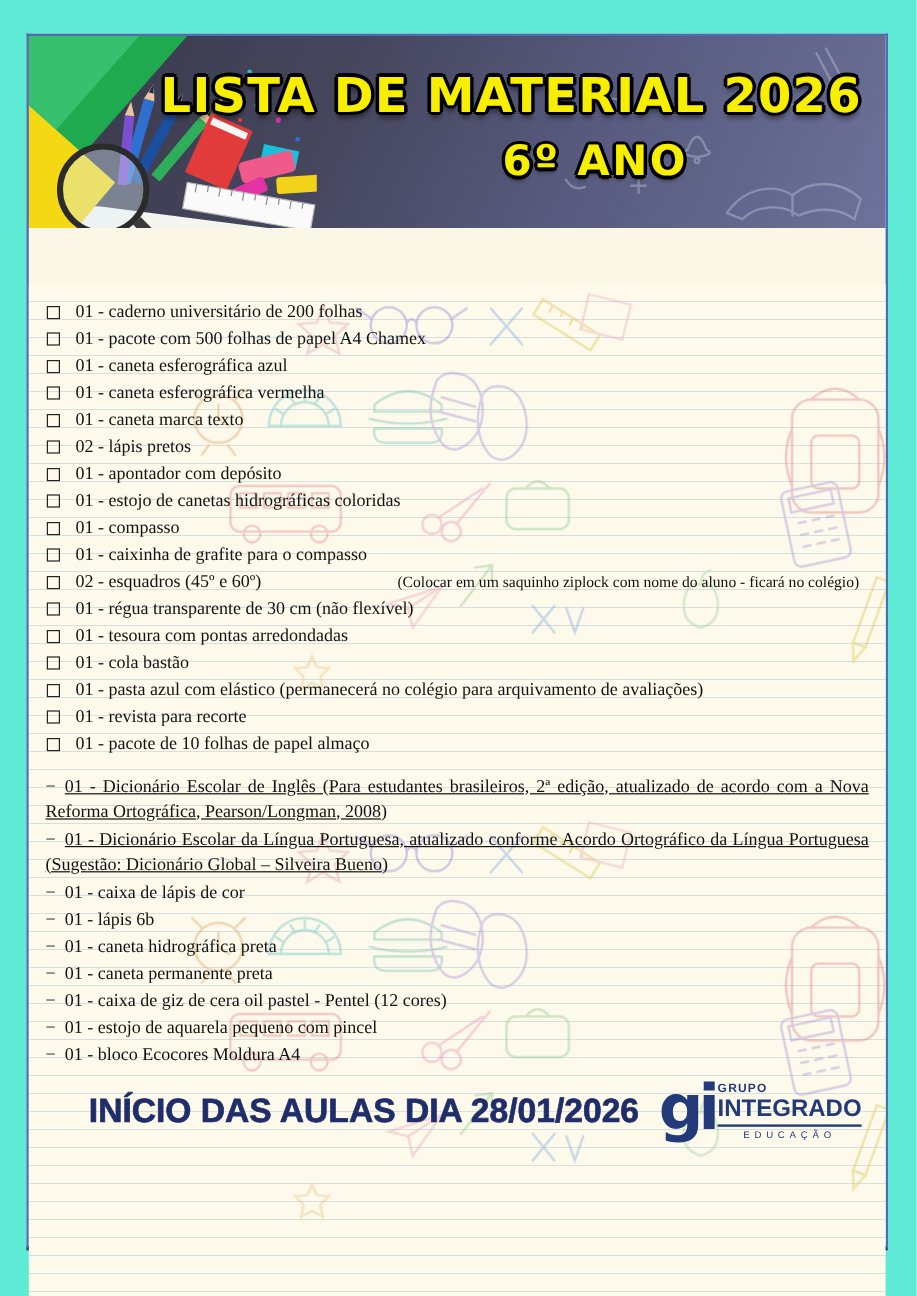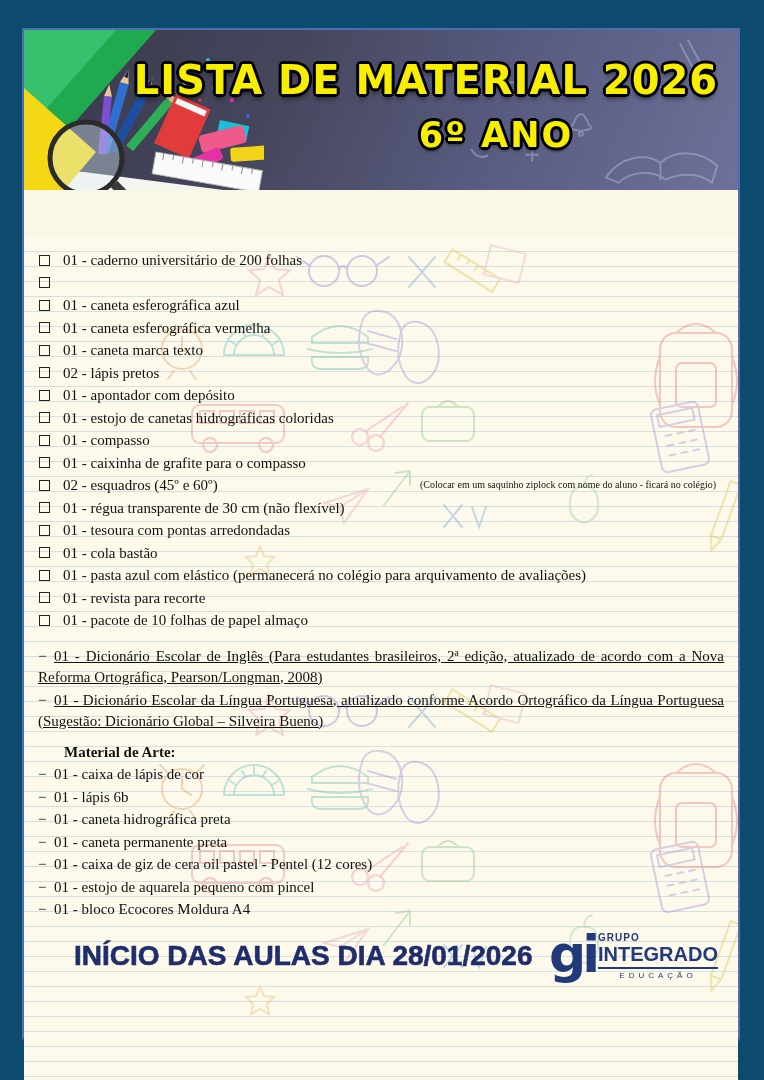--- a/index.html
+++ b/index.html
@@ -1,16 +1,16 @@
 <!DOCTYPE html>
 <html><head>
 <meta charset="utf-8">
 <style>
   html,body{margin:0;padding:0;background:#ffffff;}
-  .page{position:relative;width:764px;height:1080px;background:#0c4a6e;overflow:hidden;
+  .page{position:relative;width:764px;height:1080px;background:#5eead4;overflow:hidden;
         font-family:"Liberation Serif", serif;color:#111;}
   .content{position:absolute;left:22px;top:28px;width:718px;height:1014px;box-sizing:border-box;
         border:2px solid #4f6db3;border-bottom:4px solid #24316f;background:#fbf7e6;}
   
   .header{position:relative;width:100%;height:160px;overflow:hidden;
         background:linear-gradient(115deg,#39394c 0%,#45455c 35%,#585b7f 65%,#6e7199 100%);}
   .chalk{position:absolute;left:0;top:0;width:100%;height:100%;}
   .collage{position:absolute;left:0;top:0;}
   .titles{position:absolute;left:100px;right:10px;top:0;text-align:center;}
   .title-main{margin-top:27px;font-family:"DejaVu Sans", sans-serif;font-weight:800;font-size:40px;
@@ -26,21 +26,21 @@
         background-color:#fdfaec;
         background-image:repeating-linear-gradient(to bottom,
           rgba(0,0,0,0) 0px,rgba(0,0,0,0) 14px,rgba(150,180,205,.38) 14px,rgba(150,180,205,.38) 15px);margin-top:47px;}
   .doodles{position:absolute;left:0;top:0;width:714px;height:848px;pointer-events:none;}
   .list-area{position:absolute;left:0;top:0;right:0;bottom:0;padding:12px 12px 0 12px;z-index:2;}
   
   .checklist{margin:0;}
   .crow{display:flex;align-items:center;height:22.5px;font-size:15px;line-height:20px;}
   .cbx{flex:0 0 auto;width:9px;height:9px;border:1.4px solid #222;margin:0 13px 0 3px;background:transparent;}
   .lbl{white-space:nowrap;}
-  .note{margin-left:auto;margin-right:10px;font-size:10px;white-space:nowrap;}
+  .note{margin-left:auto;margin-right:10px;font-size:13px;white-space:nowrap;}
   
   .dict-sec{margin-top:14px;}
   .dict{margin:0 0 2px 0;padding:0 2px;font-size:15px;line-height:21px;text-align:justify;text-decoration:underline;}
   .dash{display:inline-block;width:16px;}
   
   .art-head{margin:10px 0 1px 28px;font-size:15px;font-weight:bold;line-height:21px;}
   .arow{display:flex;align-items:center;height:22.5px;font-size:15px;}
   .arow .dash{flex:0 0 auto;width:16px;margin-left:2px;}
   
   .obs{margin:12px 0 0 0;padding:0 2px;font-size:15px;line-height:21px;text-indent:22px;text-align:justify;}
@@ -252,20 +252,21 @@
 
       <div class="list-area">
 
         <div class="checklist">
           <div class="crow">
               <span class="cbx"></span>
               <span class="lbl">01 - caderno universitário de 200 folhas</span>
             </div>
           <div class="crow">
               <span class="cbx"></span>
+              <span class="lbl">01 - pacote com 500 folhas de papel A4 Chamex</span>
             </div>
           <div class="crow">
               <span class="cbx"></span>
               <span class="lbl">01 - caneta esferográfica azul</span>
             </div>
           <div class="crow">
               <span class="cbx"></span>
               <span class="lbl">01 - caneta esferográfica vermelha</span>
             </div>
           <div class="crow">
@@ -321,21 +322,20 @@
               <span class="cbx"></span>
               <span class="lbl">01 - pacote de 10 folhas de papel almaço</span>
             </div>
         </div>
 
         <div class="dict-sec">
           <p class="dict"><span class="dash">−</span><span>01 - Dicionário Escolar de Inglês (Para estudantes brasileiros, 2ª edição, atualizado de acordo com a Nova Reforma Ortográfica, Pearson/Longman, 2008)</span></p>
           <p class="dict"><span class="dash">−</span><span>01 - Dicionário Escolar da Língua Portuguesa, atualizado conforme Acordo Ortográfico da Língua Portuguesa (Sugestão: Dicionário Global – Silveira Bueno)</span></p>
         </div>
 
-        <div class="art-head">Material de Arte:</div>
         <div>
           <div class="arow">
               <span class="dash">−</span>
               <span>01 - caixa de lápis de cor</span>
             </div>
           <div class="arow">
               <span class="dash">−</span>
               <span>01 - lápis 6b</span>
             </div>
           <div class="arow">

